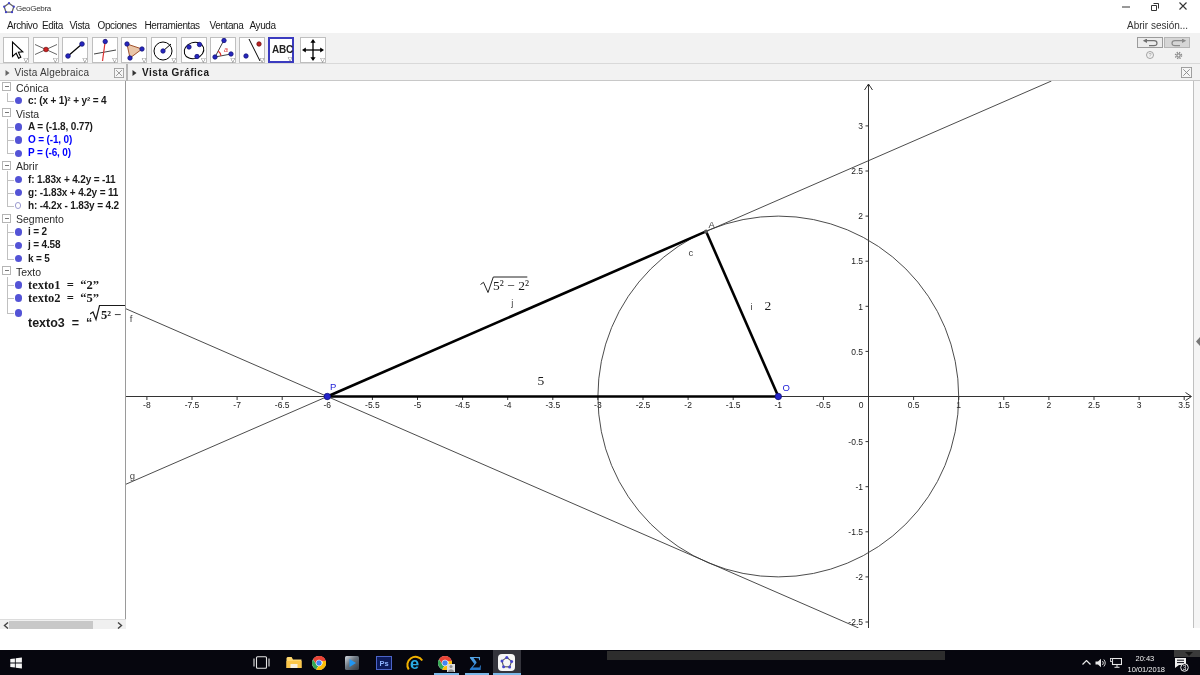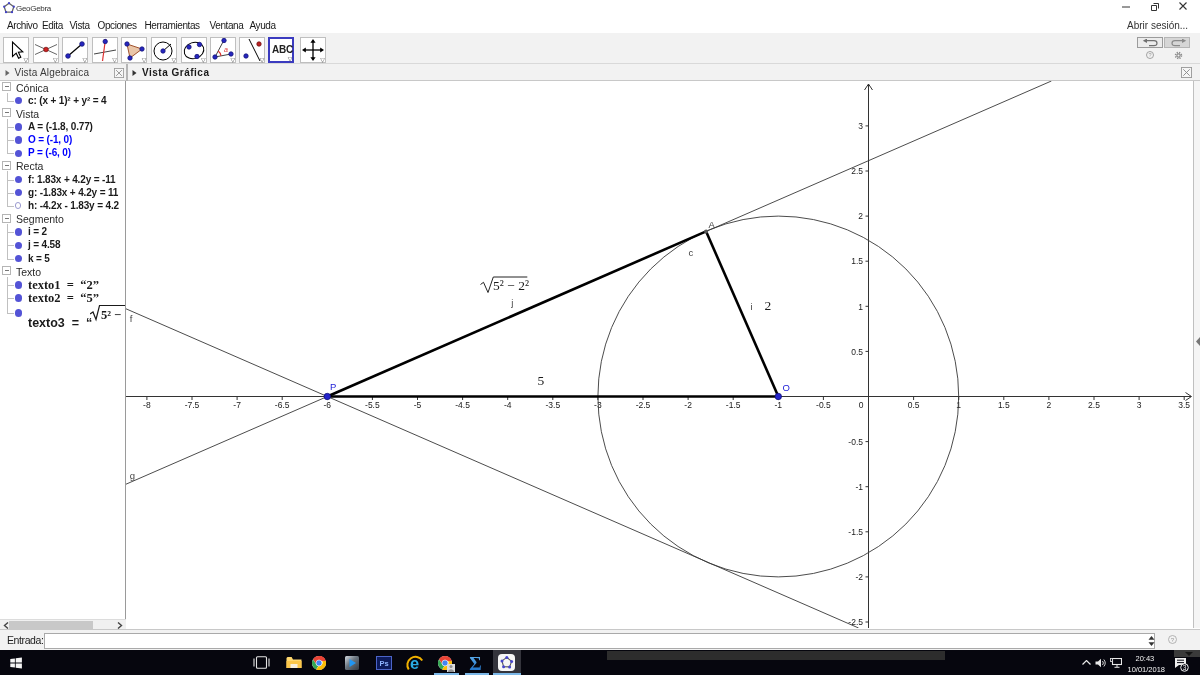--- a/index.html
+++ b/index.html
@@ -243,21 +243,21 @@
     <div class="abs" style="left:7px;top:164.3px;width:7px;height:1px;background:#c0c0c0"></div>
     <div class="abs" style="left:7px;top:177.5px;width:7px;height:1px;background:#c0c0c0"></div>
     <div class="abs" style="left:7px;top:203.8px;width:7px;height:1px;background:#c0c0c0"></div>
     <div class="abs" style="left:7px;top:216.9px;width:7px;height:1px;background:#c0c0c0"></div>
     <div class="abs" style="left:7px;top:232.0px;width:7px;height:1px;background:#c0c0c0"></div>
     <div class="minusbox" style="top:1.0px"></div>
     <span class="cat" style="left:16px;top:0.5px">Cónica</span>
     <div class="minusbox" style="top:27.3px"></div>
     <span class="cat" style="left:16px;top:26.8px">Vista</span>
     <div class="minusbox" style="top:79.9px"></div>
-    <span class="cat" style="left:16px;top:79.4px">Recta</span>
+    <span class="cat" style="left:16px;top:79.4px">Abrir</span>
     <div class="minusbox" style="top:132.5px"></div>
     <span class="cat" style="left:16px;top:132.0px">Segmento</span>
     <div class="minusbox" style="top:185.1px"></div>
     <span class="cat" style="left:16px;top:184.6px">Texto</span>
     <div class="bullet" style="top:15.95px"></div>
     <span class="obj" style="left:28px;top:13.7px">c: (x + 1)² + y² = 4</span>
     <div class="bullet" style="top:42.25px"></div>
     <span class="obj" style="left:28px;top:40.0px">A = (-1.8, 0.77)</span>
     <div class="bullet" style="top:55.35px"></div>
     <span class="obj" style="left:28px;top:53.1px;color:#0000ff">O = (-1, 0)</span>
@@ -410,32 +410,20 @@
       </g>
       <path d="M354.5 203.5 L357.5 201.3 L362 211.5 L367.3 196 L401.3 196" fill="none" stroke="#222" stroke-width="1"></path>
     </svg>
   </div>
   <div id="rightstrip">
     <svg class="abs" style="left:1px;top:256px" width="6" height="9">
         <polygon points="5,0 1,4.5 5,9" fill="#777"></polygon>
       </svg>
   </div>
 
-  <div id="inputbar">
-    <span class="abs" style="left:7px;top:4.2px;font-size:10.5px;letter-spacing:-0.4px;color:#222">Entrada:</span>
-    <div id="inputfield"></div>
-    <svg class="abs" style="left:1148px;top:5.5px" width="7" height="10">
-      <polygon points="3.5,0 6.5,3.8 0.5,3.8" fill="#333"></polygon>
-      <polygon points="3.5,10 6.5,6.2 0.5,6.2" fill="#333"></polygon>
-    </svg>
-    <svg class="abs" style="left:1167.5px;top:4.5px" width="9" height="9" viewBox="0 0 9 9">
-      <circle cx="4.5" cy="4.5" r="4" fill="none" stroke="#aaa" stroke-width="0.9"></circle>
-      <text x="4.5" y="7" font-size="6" fill="#999" text-anchor="middle">?</text>
-    </svg>
-  </div>
 
   <div id="taskbar">
 
     <svg class="abs" style="left:10px;top:656.5px;top:6.5px" width="12" height="12" viewBox="0 0 12 12">
       <polygon points="0.3,2.1 4.9,1.4 4.9,5.6 0.3,5.6" fill="#f5f5f5"></polygon>
       <polygon points="5.7,1.3 11.9,0.4 11.9,5.6 5.7,5.6" fill="#f5f5f5"></polygon>
       <polygon points="0.3,6.4 4.9,6.4 4.9,10.6 0.3,9.9" fill="#f5f5f5"></polygon>
       <polygon points="5.7,6.4 11.9,6.4 11.9,11.6 5.7,10.7" fill="#f5f5f5"></polygon>
     </svg>
 

